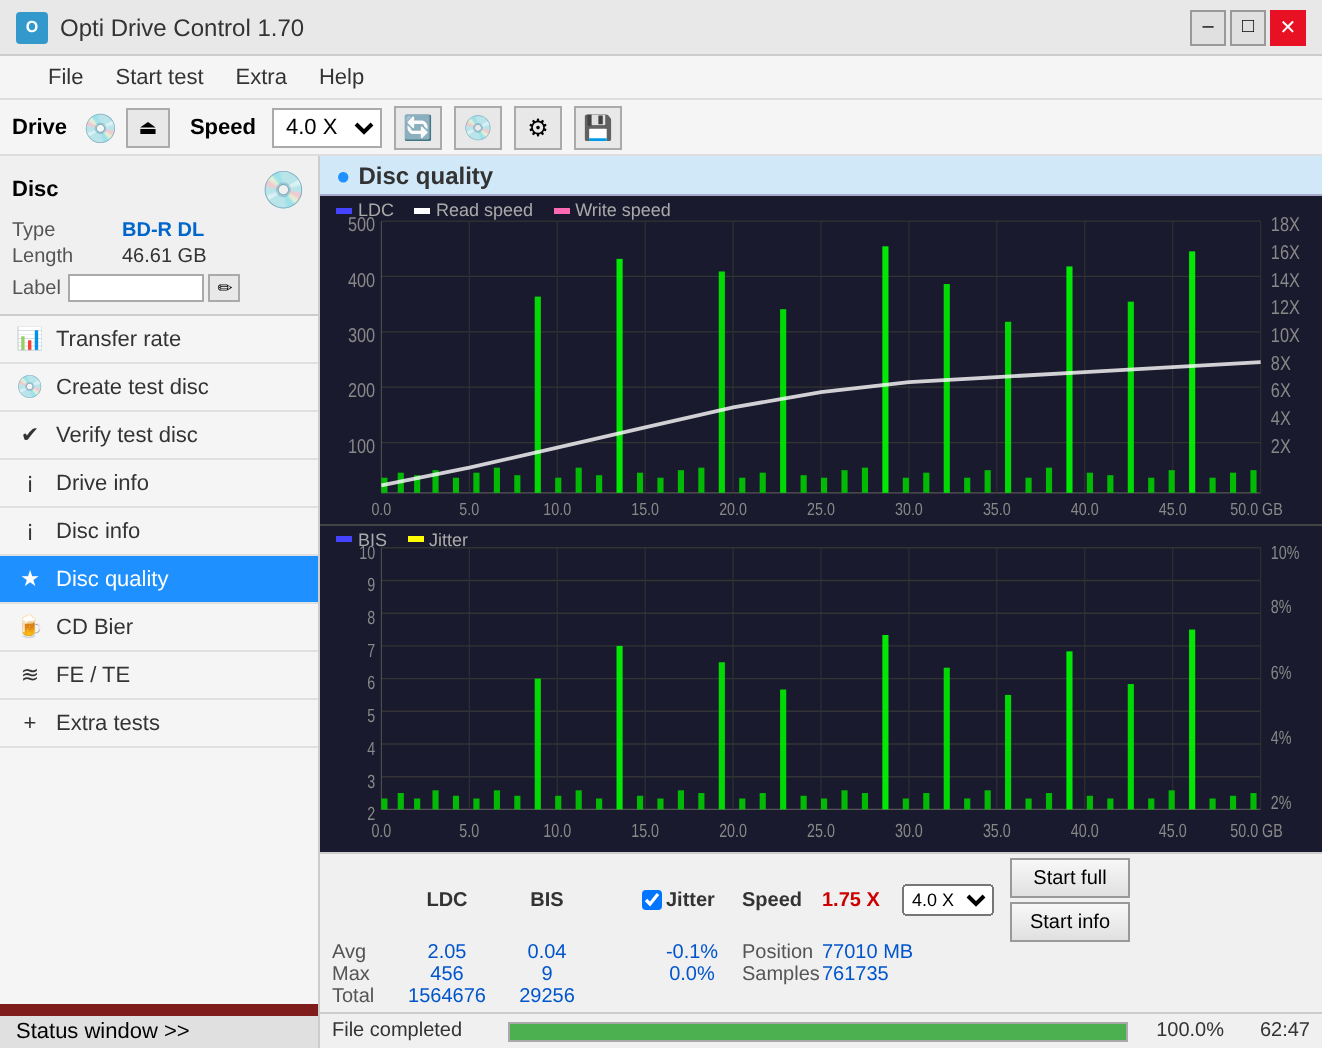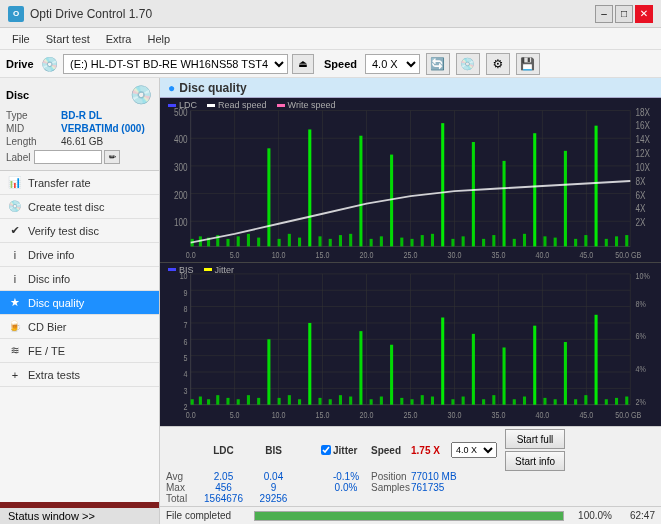--- a/index.html
+++ b/index.html
@@ -22,21 +22,21 @@
     .title-controls { display: flex; gap: 2px; }
     .title-btn { width: 18px; height: 18px; border: 1px solid #999; background: #e0e0e0; cursor: pointer; display: flex; align-items: center; justify-content: center; font-size: 10px; }
     .title-btn.close { background: #e81123; color: white; border-color: #e81123; }
 
     
     .menu-bar {
       background: #f5f5f5;
       height: 22px;
       display: flex;
       align-items: center;
-      padding: 0 4px;
+      padding: 0 16px;
       border-bottom: 1px solid #ddd;
     }
     .menu-item { padding: 2px 8px; cursor: pointer; font-size: 11px; color: #333; }
 
     
     .drive-bar {
       background: #f5f5f5;
       height: 28px;
       display: flex;
       align-items: center;
@@ -195,23 +195,20 @@
 <div class="menu-bar">
   <span class="menu-item">File</span>
   <span class="menu-item">Start test</span>
   <span class="menu-item">Extra</span>
   <span class="menu-item">Help</span>
 </div>
 
 <div class="drive-bar">
   <span class="drive-label">Drive</span>
   <span style="font-size:14px;">💿</span>
-  <select class="drive-select">
-    <option>(E:)  HL-DT-ST BD-RE  WH16NS58 TST4</option>
-  </select>
   <button class="drive-eject-btn">⏏</button>
   <span class="speed-label">Speed</span>
   <select class="speed-select">
     <option>4.0 X</option>
     <option>1.0 X</option>
     <option>2.0 X</option>
     <option>6.0 X</option>
     <option>8.0 X</option>
   </select>
   <button class="icon-btn">🔄</button>
@@ -225,24 +222,20 @@
   <div class="sidebar">
 
     <div class="disc-panel">
       <div class="disc-header">
         <span class="disc-title">Disc</span>
         <span style="font-size:18px;">💿</span>
       </div>
       <div class="disc-row">
         <span class="disc-row-label">Type</span>
         <span class="disc-row-value">BD-R DL</span>
-      </div>
-      <div class="disc-row">
-        <span class="disc-row-label">MID</span>
-        <span class="disc-row-value">VERBATIMd (000)</span>
       </div>
       <div class="disc-row">
         <span class="disc-row-label">Length</span>
         <span class="disc-row-value black">46.61 GB</span>
       </div>
       <div class="label-row">
         <span class="label-text">Label</span>
         <input class="label-input" type="text" style="">
         <button class="label-pencil-btn">✏</button>
       </div>

